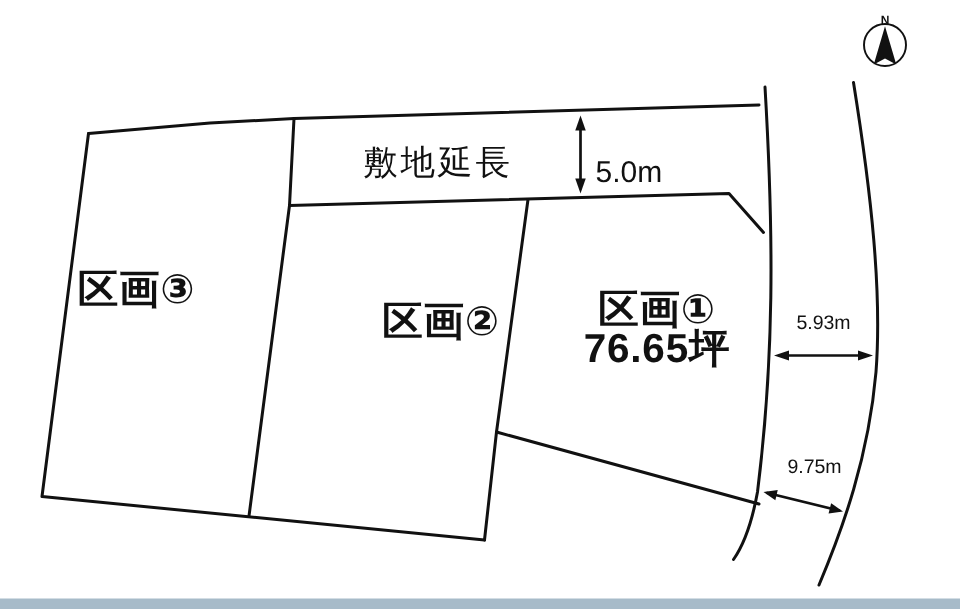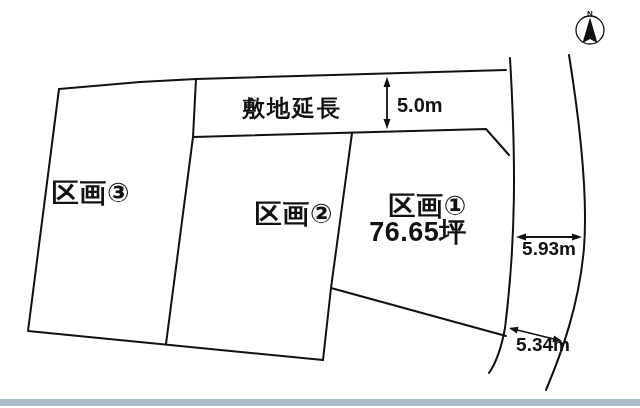--- a/index.html
+++ b/index.html
@@ -3,28 +3,28 @@
 <meta charset="utf-8">
 <style>
   html,body { margin:0; padding:0; }
   #stage {
     position:relative; width:640px; height:408px;
     background:#ffffff; overflow:hidden;
     font-family:"Liberation Sans","DejaVu Sans",sans-serif;
     color:#111111;
   }
   #diagram-svg { position:absolute; left:0; top:0; }
-  .lbl { position:absolute; white-space:nowrap; font-weight:700; }
+  .lbl { position:absolute; white-space:nowrap; font-weight:400; }
   .plot-label {
     position:absolute; transform:translateX(-50%);
     text-align:center; font-size:27px; font-weight:900;
     line-height:26px; white-space:nowrap; letter-spacing:0.5px;
   }
   .site-ext { font-size:23px; letter-spacing:2px; transform:translateX(-50%); }
-  .dim { font-size:19px;margin-top:31px; }
+  .dim { font-size:13px; }
   .dim-center { transform:translateX(-50%); }
   .dim-50 { font-size:20px; }
   #footer-bar {
     position:absolute; left:0; top:399px; width:640px; height:7px;
     background:#a7bbc9;
   }
 </style>
 </head>
 <body>
 
@@ -61,33 +61,33 @@
 
     <g>
       <circle cx="590" cy="30" r="14" fill="#ffffff" stroke="#111111" stroke-width="1.3"></circle>
       <path d="M590,17.5 L597.5,43 L590,39 L582.5,43 Z" fill="#111111"></path>
       <text x="590" y="16" text-anchor="middle" font-size="8" font-weight="bold" fill="#111111">N</text>
     </g>
   </svg>
 
   <div class="lbl site-ext" style="left:292px; top:93px;">敷地延長</div>
 
-  <div class="lbl dim-50" style="left:397px; top:94px;">5.0m</div>
+  <div class="lbl dim-50" style="left:397px; top:104px;">5.0m</div>
 
   <div class="plot-label" style="left:91px; top:180px;text-align:right;">
     <div>区画③</div>
   </div>
 
   <div class="plot-label" style="left:258px; top:201px;margin-left:36px;">
     <div>区画②</div>
   </div>
 
-  <div class="plot-label" style="left:418px; top:193px;text-align:right;">
+  <div class="plot-label" style="left:438px; top:193px;">
     <div>区画①</div>
     <div>76.65坪</div>
   </div>
 
   <div class="lbl dim dim-center" style="left:549px; top:207px;">5.93m</div>
 
-  <div class="lbl dim dim-center" style="left:543px; top:303px;">5.34m</div>
+  <div class="lbl dim dim-center" style="left:543px; top:303px;">9.75m</div>
 
   <div id="footer-bar"></div>
 </div>
 
 </body></html>

